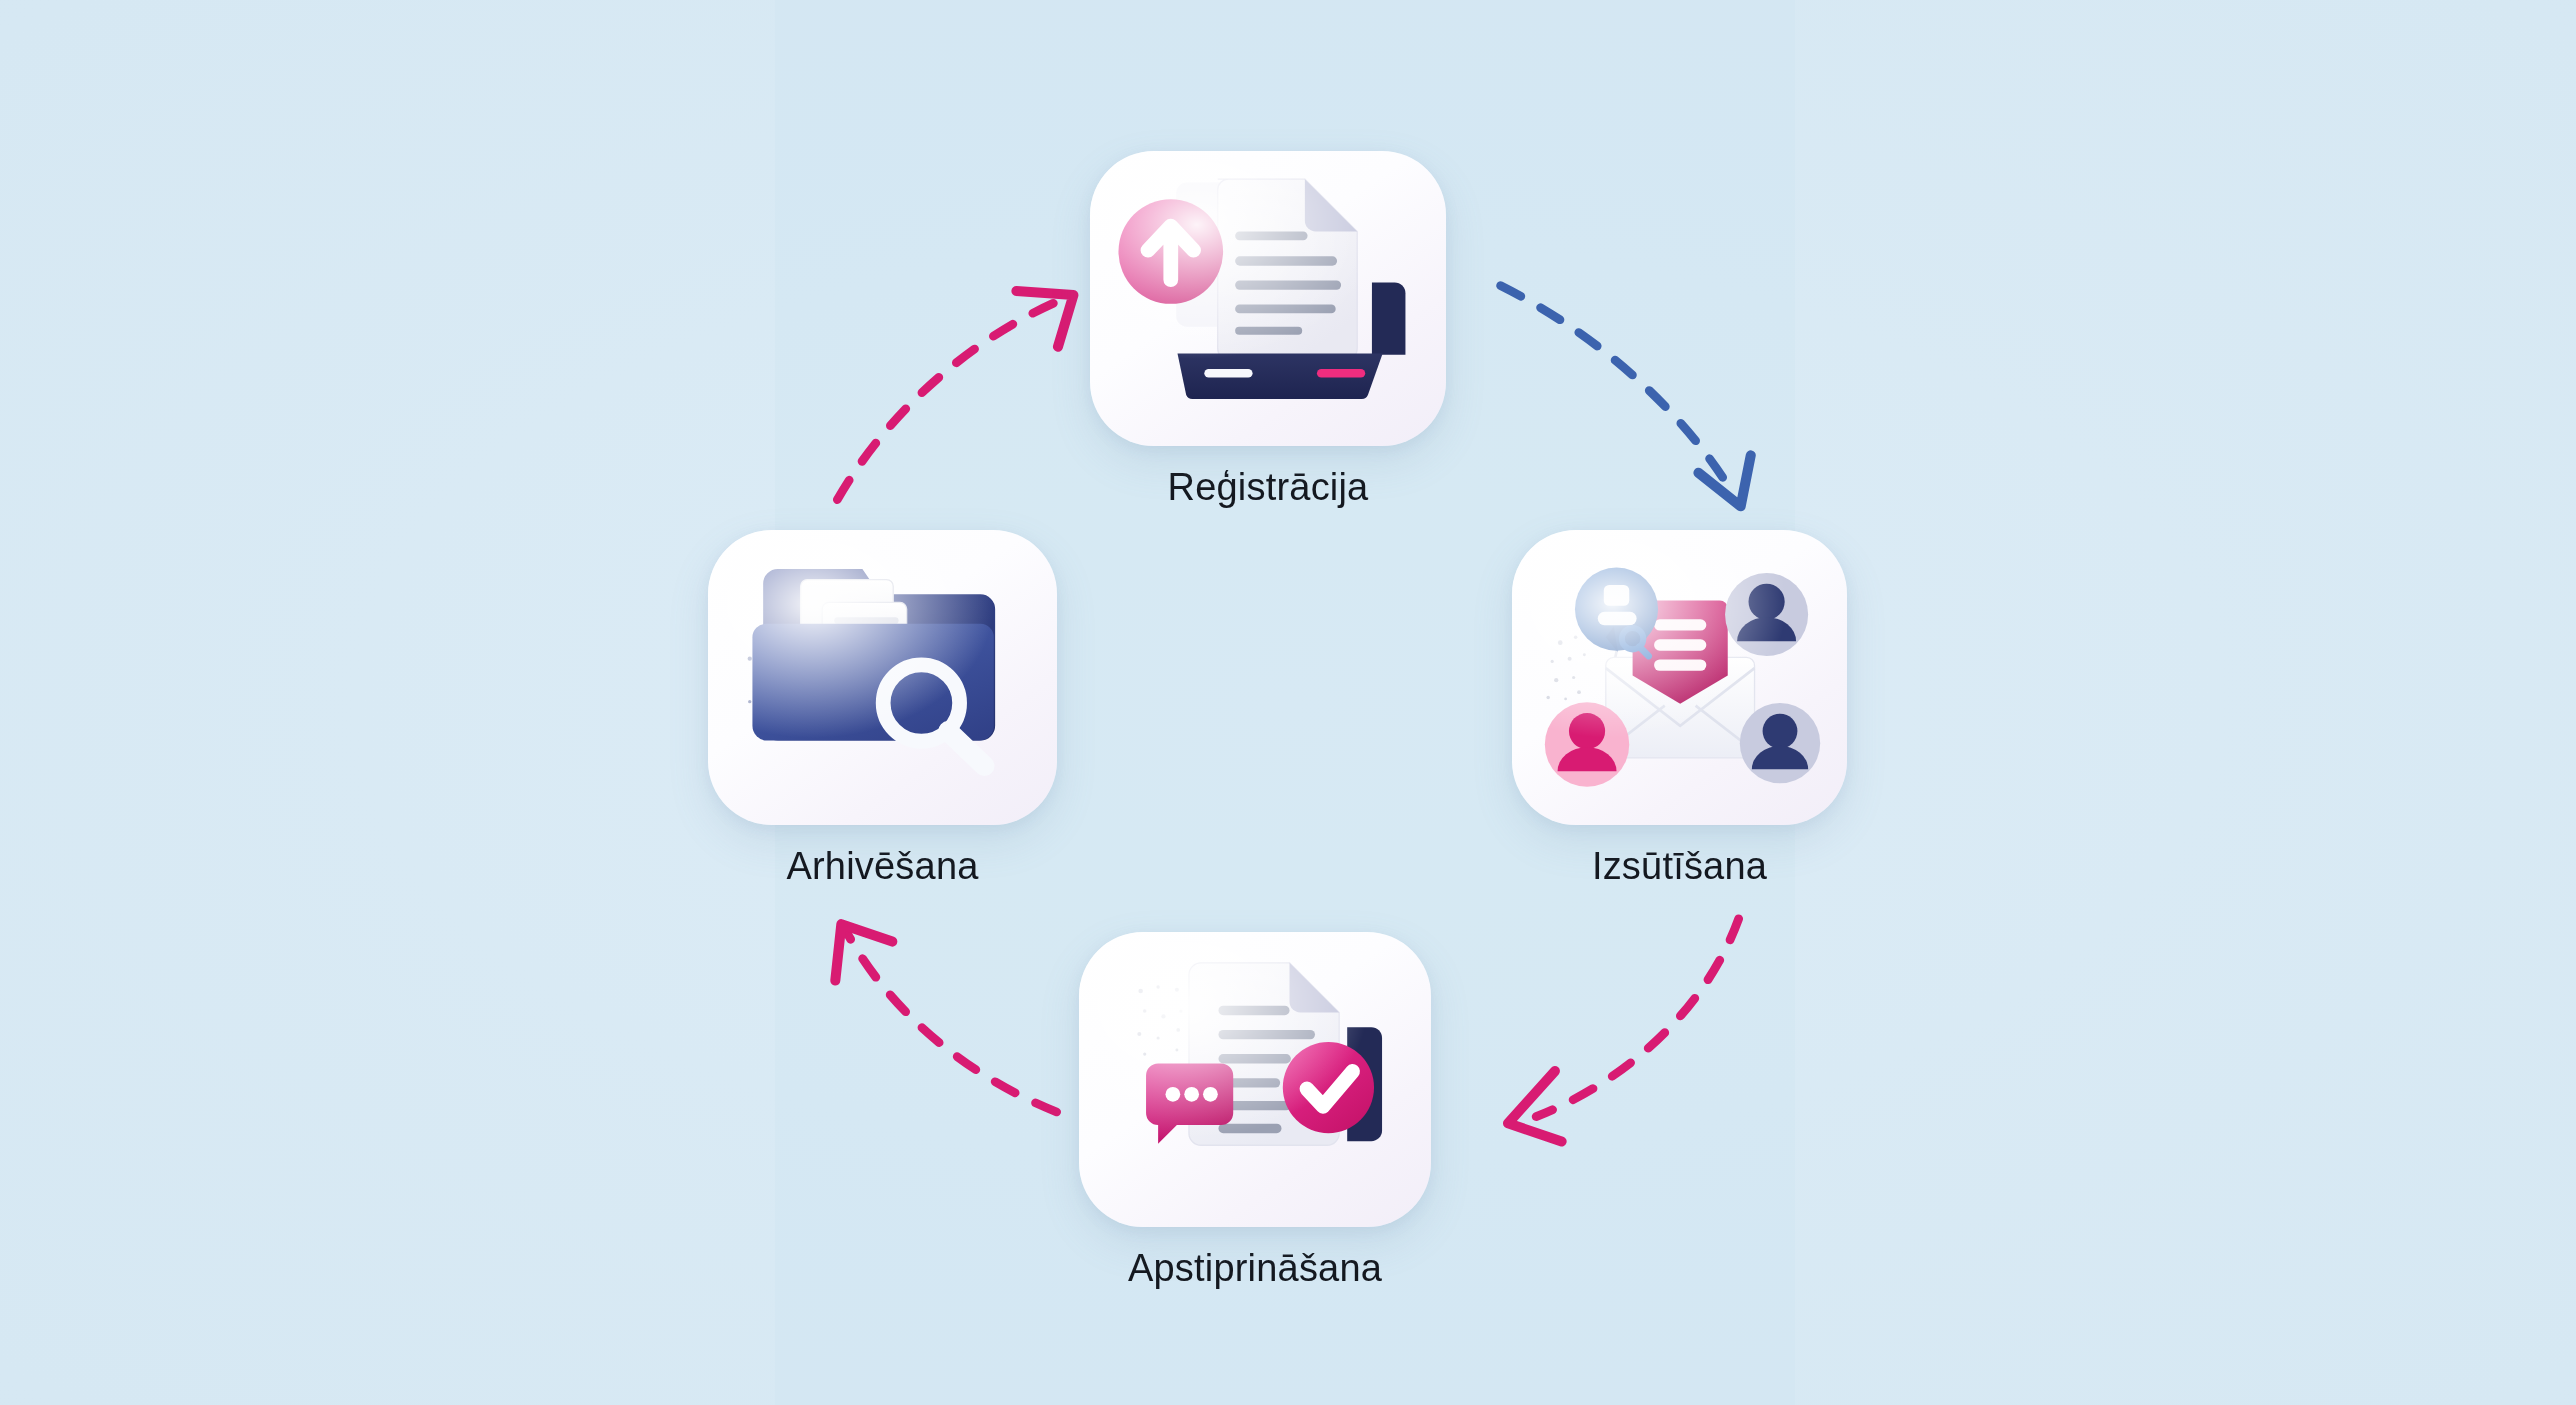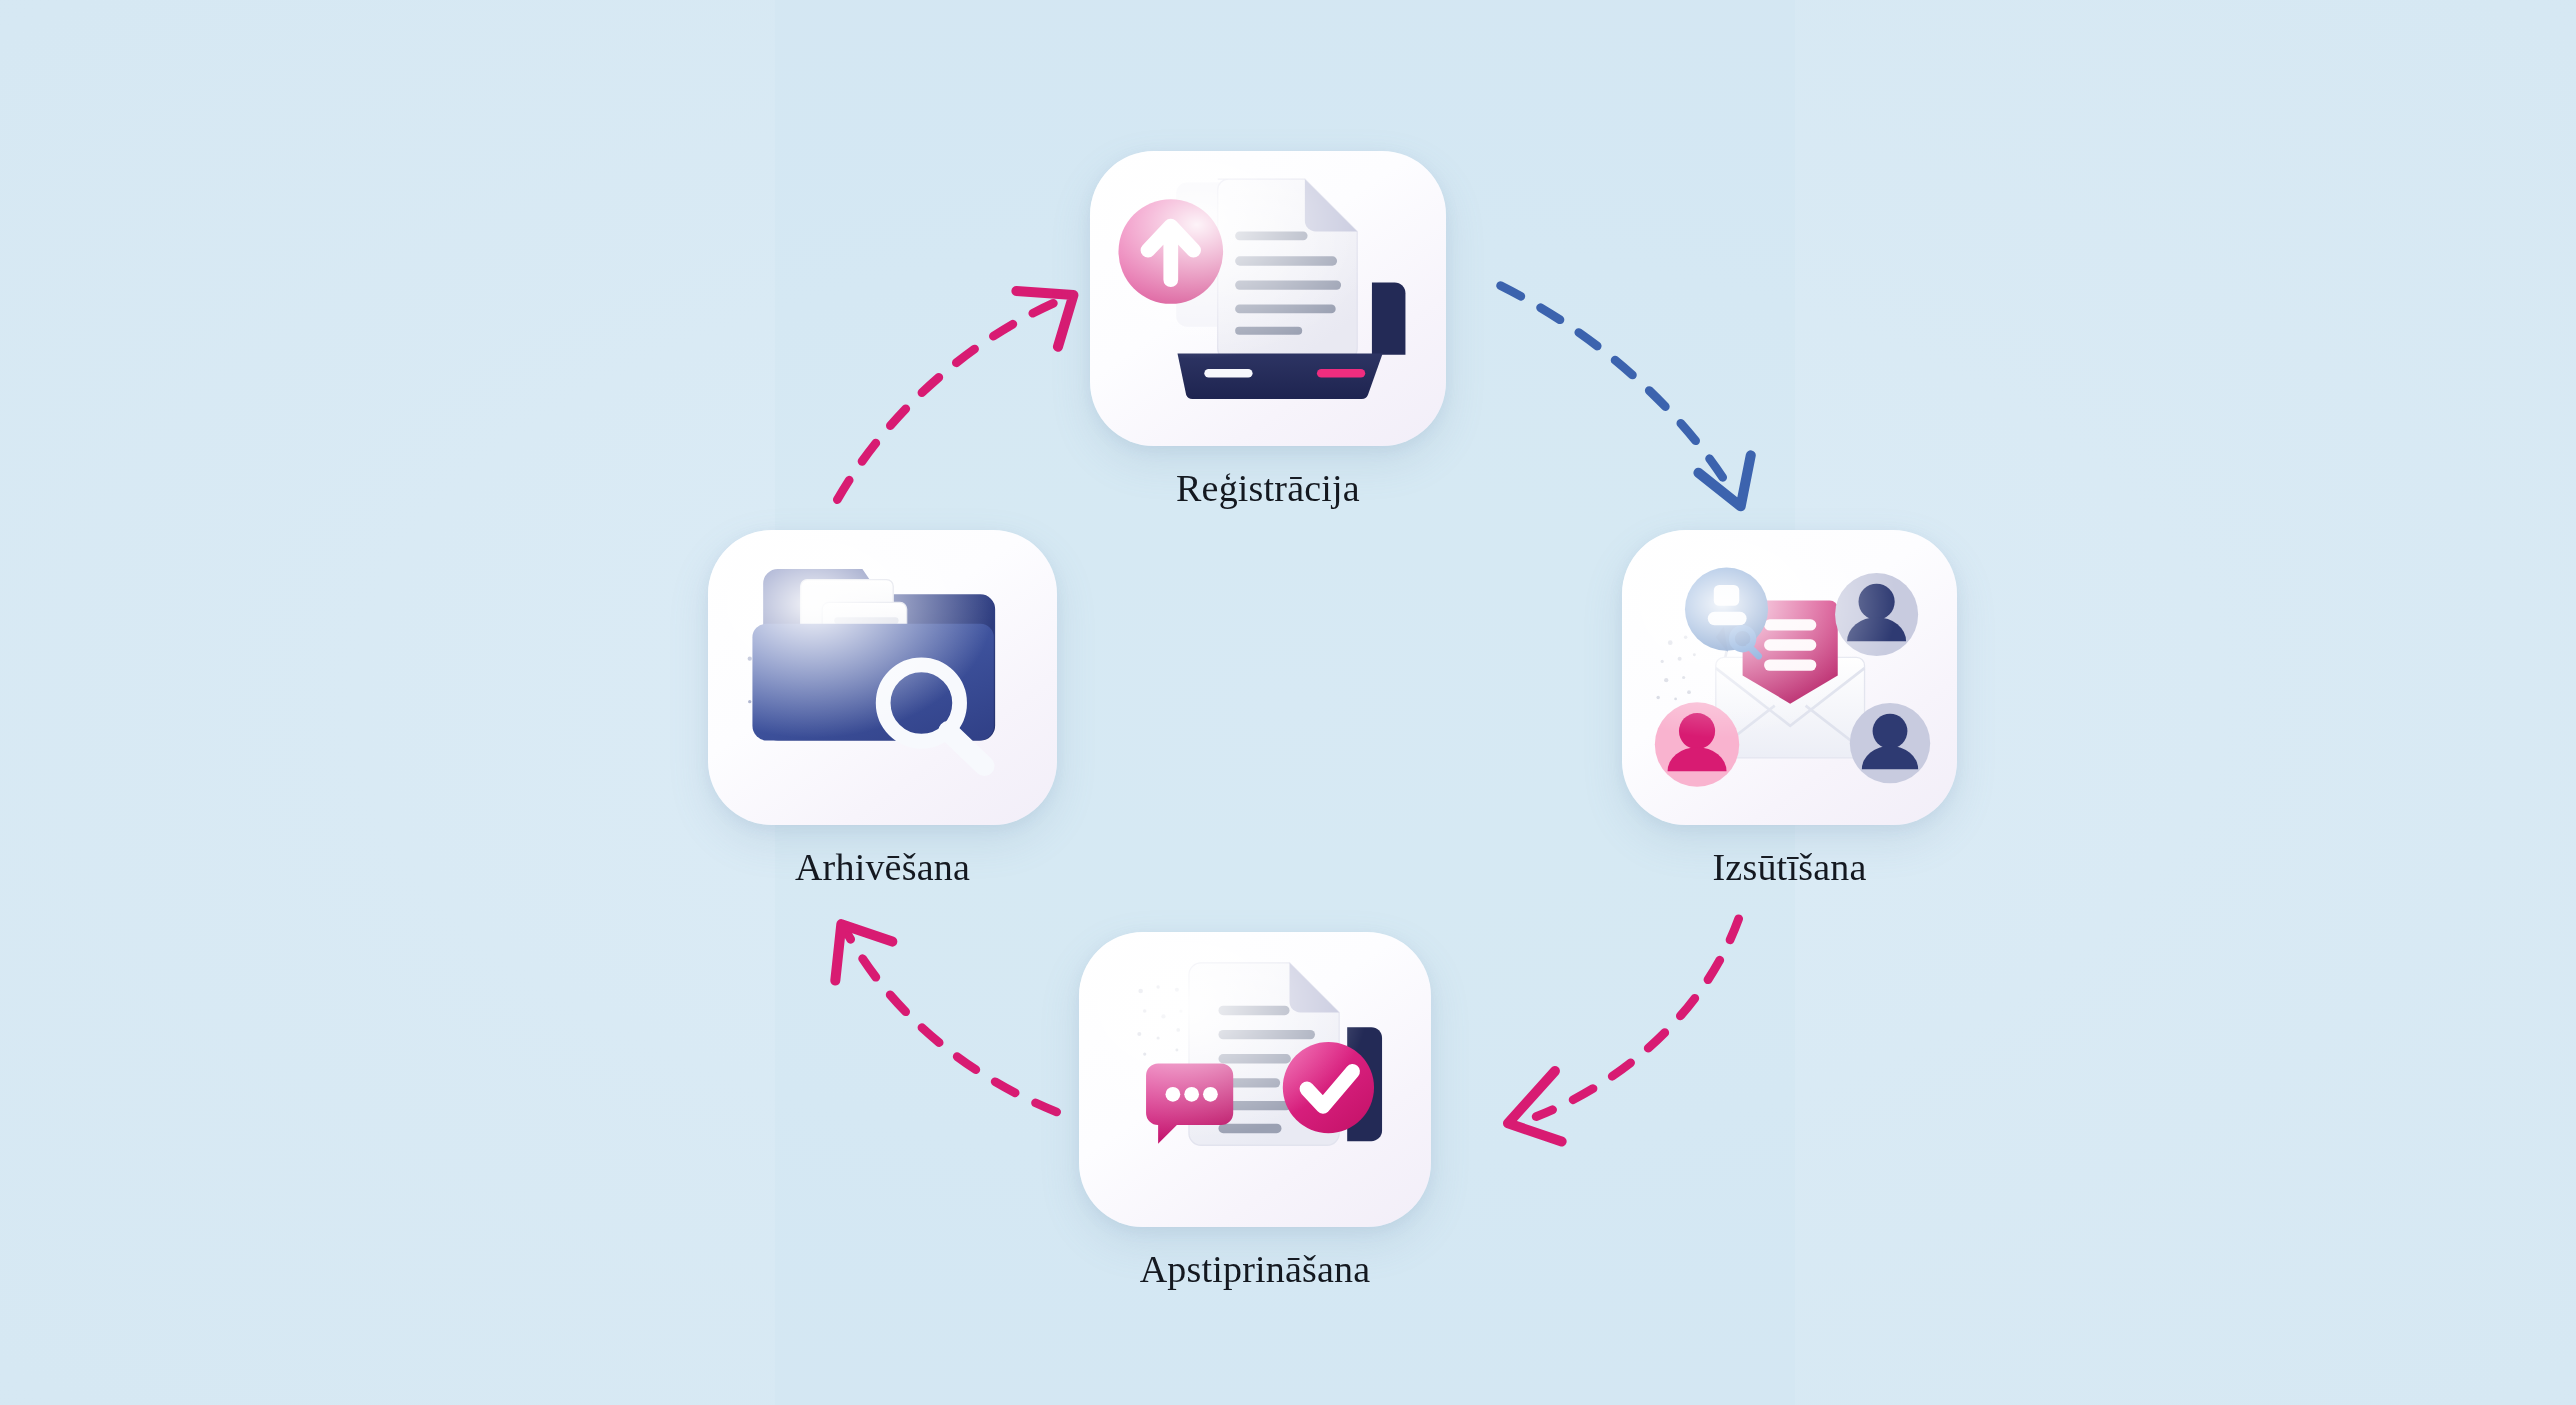--- a/index.html
+++ b/index.html
@@ -32,21 +32,20 @@
     height: 1405px;
     background: rgba(205, 228, 241, 0.35);
     pointer-events: none;
   }
 
   .node {
     position: absolute;
     display: flex;
     flex-direction: column;
     align-items: center;
-    font-family: Liberation Serif, serif;
   }
 
   .card {
     position: relative;
     border-radius: 64px;
     background:
       linear-gradient(145deg, #ffffff 0%, #fdfdff 42%, #f7f4fb 72%, #f2eef8 100%);
     box-shadow:
       0 16px 40px rgba(110, 140, 175, 0.16),
       0 4px 13.4px rgba(110, 140, 175, 0.10);
@@ -70,21 +69,21 @@
     color: #14181f;
     letter-spacing: 0.2px;
     white-space: nowrap;
     text-align: center;
   }
 
   
   #node-registration { left: 1090px; top: 151px; }
   #node-registration .card { width: 356px; height: 295px; }
 
-  #node-dispatch { left: 1622px; top: 530px; }
+  #node-dispatch { left: 1512px; top: 530px; }
   #node-dispatch .card { width: 335px; height: 295px; }
 
   #node-approval { left: 1079px; top: 932px; }
   #node-approval .card { width: 352px; height: 295px; }
 
   #node-archive { left: 688px; top: 530px; padding-left: 20px; }
   #node-archive .card { width: 349px; height: 295px; }
 
   #arrows {
     position: absolute;

